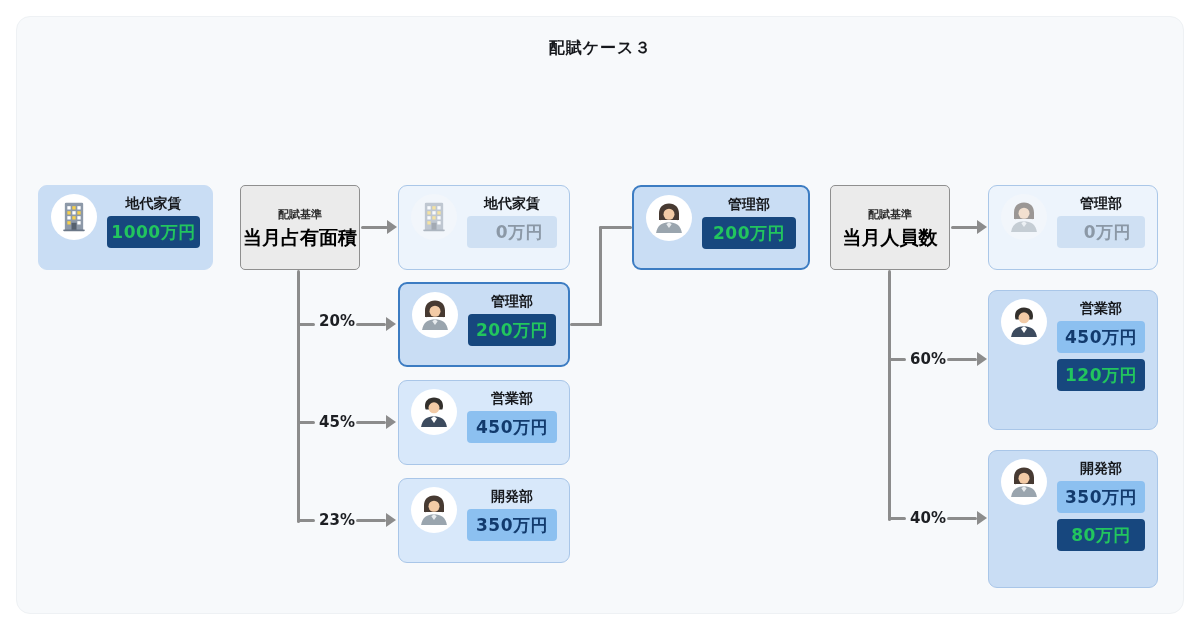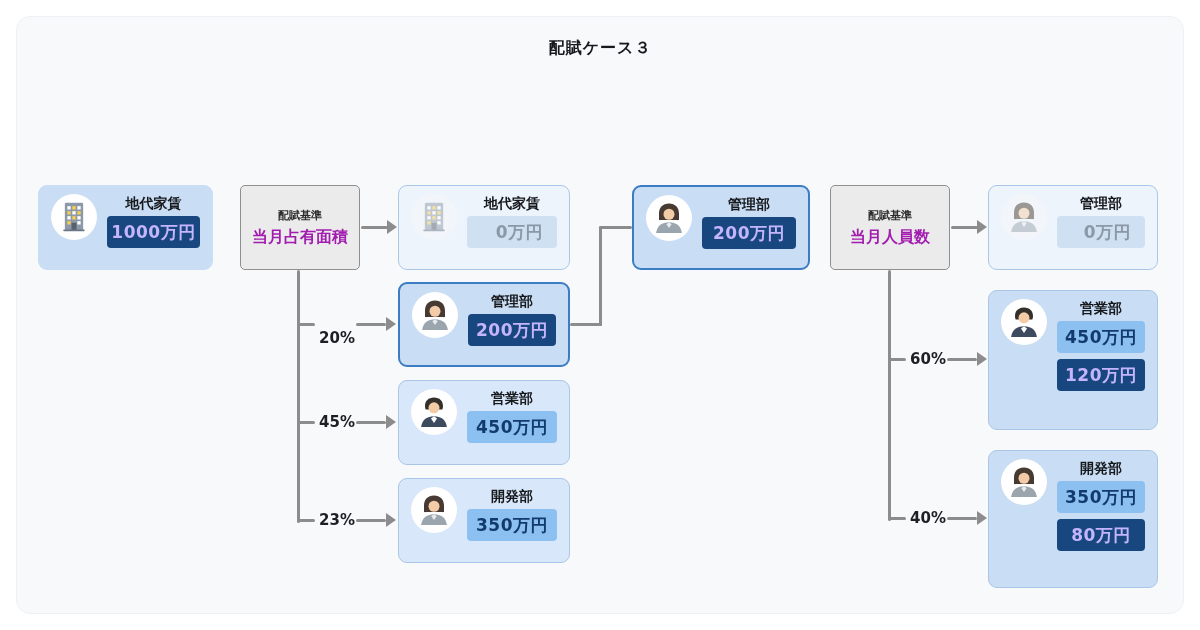--- a/index.html
+++ b/index.html
@@ -18,35 +18,35 @@
           padding:8px 12px; border-radius:9px; }
   .node.blue  { background:#c9ddf4; border:1px solid #c9ddf4; }
   .node.blue-light { background:#d8e8fa; border:1px solid #a9c6e8; }
   .node.hl    { background:#c9ddf4; border:2px solid #3c7cc2; }
   .node.faded { background:#edf4fc; border:1px solid #aac7e8; }
 
   .node-col { flex:1; display:flex; flex-direction:column; align-items:center; gap:6px; }
   .node-label { font-size:14px; font-weight:bold; color:#16181c; line-height:1; padding-top:2px; }
   .badge { width:100%; height:32px; border-radius:4px; display:flex; align-items:center;
            justify-content:center; font-size:17px; font-weight:bold; letter-spacing:.5px; }
-  .badge.dark { background:#17477e; color:#c4b5fd; }
+  .badge.dark { background:#17477e; color:#22c55e; }
   .badge.mid  { background:#8cc0f0; color:#123a6d; }
   .badge.faded{ background:#cfe0f3; color:#8b98a6; justify-content:flex-end; padding-right:14px; }
 
   .avatar { width:46px; height:46px; border-radius:50%; background:#ffffff;
             flex:0 0 46px; display:flex; align-items:center; justify-content:center; }
   .avatar svg { width:40px; height:40px; }
   .node.faded .avatar { background:#f2f6fb; }
   .node.faded .avatar svg { opacity:.5; }
 
   .basis { position:absolute; width:120px; height:85px; background:#ebebeb;
            border:1px solid #8f8f8f; border-radius:5px; display:flex; flex-direction:column;
            align-items:center; justify-content:center; gap:8px; }
   .basis-caption { font-size:11px; font-weight:bold; color:#2c2c2c; line-height:1; }
-  .basis-label { font-size:16px; font-weight:bold; color:#a21caf; line-height:1; }
+  .basis-label { font-size:19px; font-weight:bold; color:#000000; line-height:1; }
 
   .line { position:absolute; background:#8c8c8c; border-radius:2px; }
   .arrowhead { position:absolute; width:0; height:0;
                border-top:7px solid transparent; border-bottom:7px solid transparent;
                border-left:10px solid #8c8c8c; }
   .pct { position:absolute; width:42px; text-align:center; font-size:15px;
          font-weight:bold; color:#1d1f23; line-height:1; }
 </style>
 </head>
 <body>
@@ -154,21 +154,21 @@
       <div class="badge mid">350万円</div>
     </div>
   </div>
 
   <div class="line" style="left:361px; top:226px; width:27px; height:3px;"></div>
   <div class="arrowhead" style="left:387px; top:220px;"></div>
 
   <div class="line" style="left:297px; top:270px; width:3px; height:253px;"></div>
 
   <div class="line" style="left:297px; top:323px; width:18px; height:3px;"></div>
-  <div class="pct" style="left:316px; top:331px;">20%</div>
+  <div class="pct" style="left:316px; top:314px;">20%</div>
   <div class="line" style="left:356px; top:323px; width:30px; height:3px;"></div>
   <div class="arrowhead" style="left:386px; top:317px;"></div>
 
   <div class="line" style="left:297px; top:421px; width:18px; height:3px;"></div>
   <div class="pct" style="left:316px; top:415px;">45%</div>
   <div class="line" style="left:356px; top:421px; width:30px; height:3px;"></div>
   <div class="arrowhead" style="left:386px; top:415px;"></div>
 
   <div class="line" style="left:297px; top:519px; width:18px; height:3px;"></div>
   <div class="pct" style="left:316px; top:513px;">23%</div>

